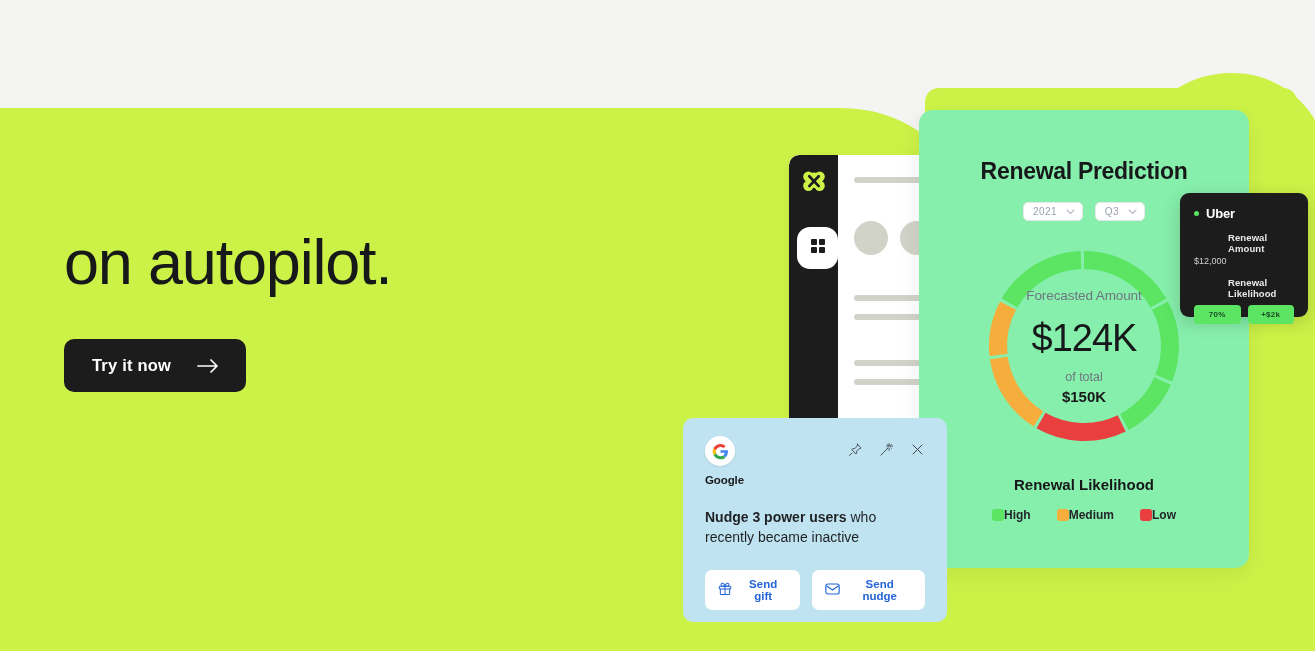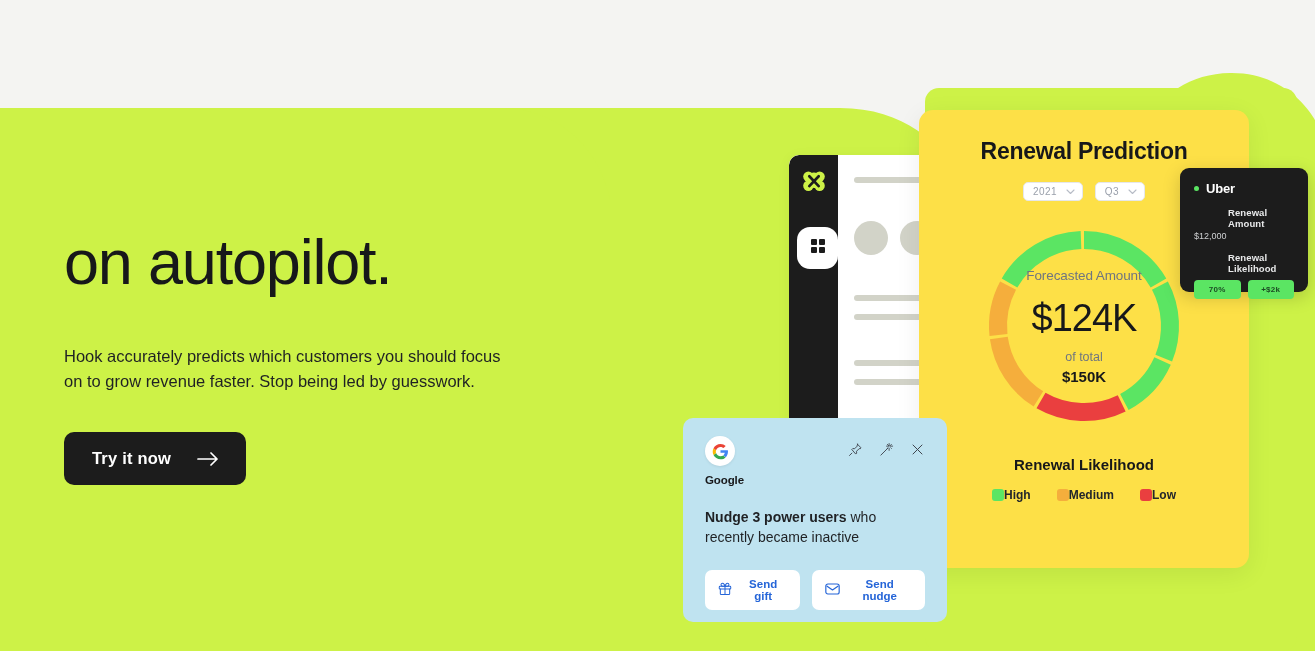--- a/index.html
+++ b/index.html
@@ -70,23 +70,23 @@
   .green-card {
     position: absolute; left: 925px; top: 88px;
     width: 372px; height: 563px; background: #cdf247;
     border-radius: 14px; z-index: 4;
   }
 
   
   .pred-card {
     position: absolute; left: 919px; top: 110px;
     width: 330px; height: 458px;
-    background: #fde047; border-radius: 14px; z-index: 6;
+    background: #86efac; border-radius: 14px; z-index: 6;
     box-shadow: 0 6px 26px rgba(0,0,0,.07);
-    padding-top: 28px;
+    padding-top: 48px;
   }
   .pred-title {
     text-align: center; font-size: 23px; font-weight: bold;
     letter-spacing: -.3px; color: #17181a;
   }
   .pred-selects { display: flex; justify-content: center; gap: 12px; margin-top: 17px; }
   .sel {
     display: inline-flex; align-items: center; gap: 9px;
     border: 1px solid #e6e7ea; border-radius: 5px;
     padding: 3px 7px 3px 9px;
@@ -106,21 +106,21 @@
   .dc-sub { font-size: 12.5px; color: #6f7580; margin-top: 10px; }
   .dc-total { font-size: 15px; font-weight: bold; color: #17181a; margin-top: 4px; }
 
   .legend-title { text-align: center; font-size: 15px; font-weight: bold; color: #17181a; margin-top: 27px; }
   .legend { display: flex; justify-content: center; gap: 26px; margin-top: 15px; }
   .legend-item { display: flex; align-items: center; font-size: 12px; font-weight: bold; color: #23262b; }
   .swatch { width: 12px; height: 12px; border-radius: 3px; display: inline-block; }
 
   
   .tooltip {
-    position: absolute; left: 1180px; top: 168px;
+    position: absolute; left: 1180px; top: 193px;
     width: 128px; height: 124px;
     background: #1c1c1c; border-radius: 9px; z-index: 8;
     padding: 13px 14px 0 14px; color: #ffffff;
     box-shadow: 0 5px 18px rgba(0,0,0,.18);
   }
   .tt-head { display: flex; align-items: center; gap: 7px; font-size: 13px; font-weight: bold; letter-spacing: -.2px; }
   .tt-dot { width: 5px; height: 5px; border-radius: 50%; background: #5be563; display: inline-block; }
   .tt-label { font-size: 9.5px; font-weight: bold; color: #e8e9ea; letter-spacing: .1px; padding-left: 34px; }
   .tt-value { font-size: 9px; color: #cfd1d3; margin-top: 2px; }
   .tt-sec { margin-top: 11px; }
@@ -169,21 +169,20 @@
              C1072,312 1040,320 1012,300
              C985,280 980,200 962,175
              C940,145 905,108 840,108 Z" fill="#cdf247"></path>
     <path d="M0,108 C0,108 8,108 30,108 L500,108 C560,108 600,150 610,200 L610,651 L0,651 Z" fill="#cdf247"></path>
   </svg>
 
   <div class="hero">
     <h1 class="hero-h1">
       <span class="l2">on autopilot.</span>
     </h1>
-    <p class="hero-p">Hook accurately predicts which customers you should focus on to grow revenue faster. Stop being led by guesswork.</p>
     <button class="cta">
       <span>Try it now</span>
       <span class="arrow">
         <svg width="22" height="14" viewBox="0 0 22 14" fill="none">
           <path d="M1 7H20M20 7L14 1M20 7L14 13" stroke="#ffffff" stroke-width="1.7" stroke-linecap="round" stroke-linejoin="round"></path>
         </svg>
       </span>
     </button>
   </div>
 

